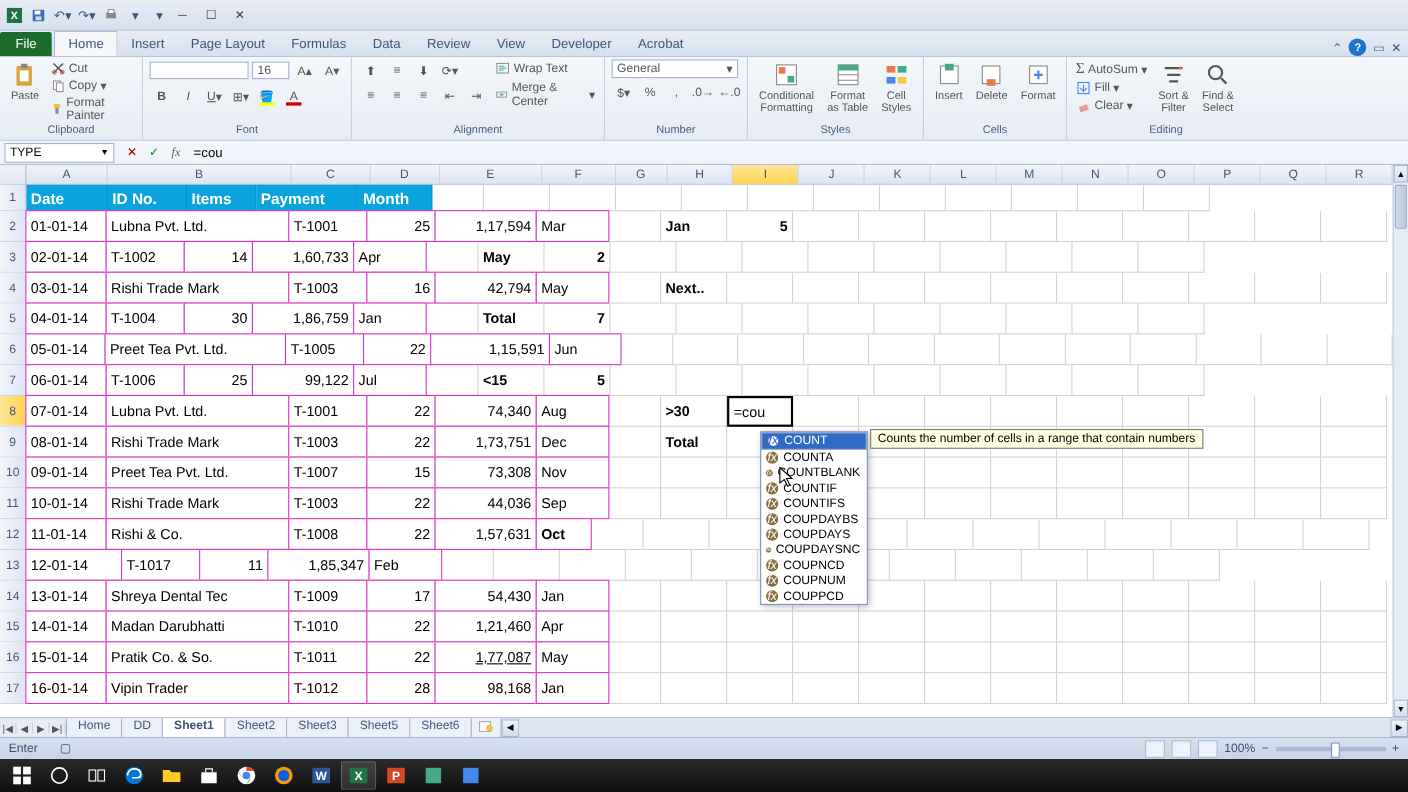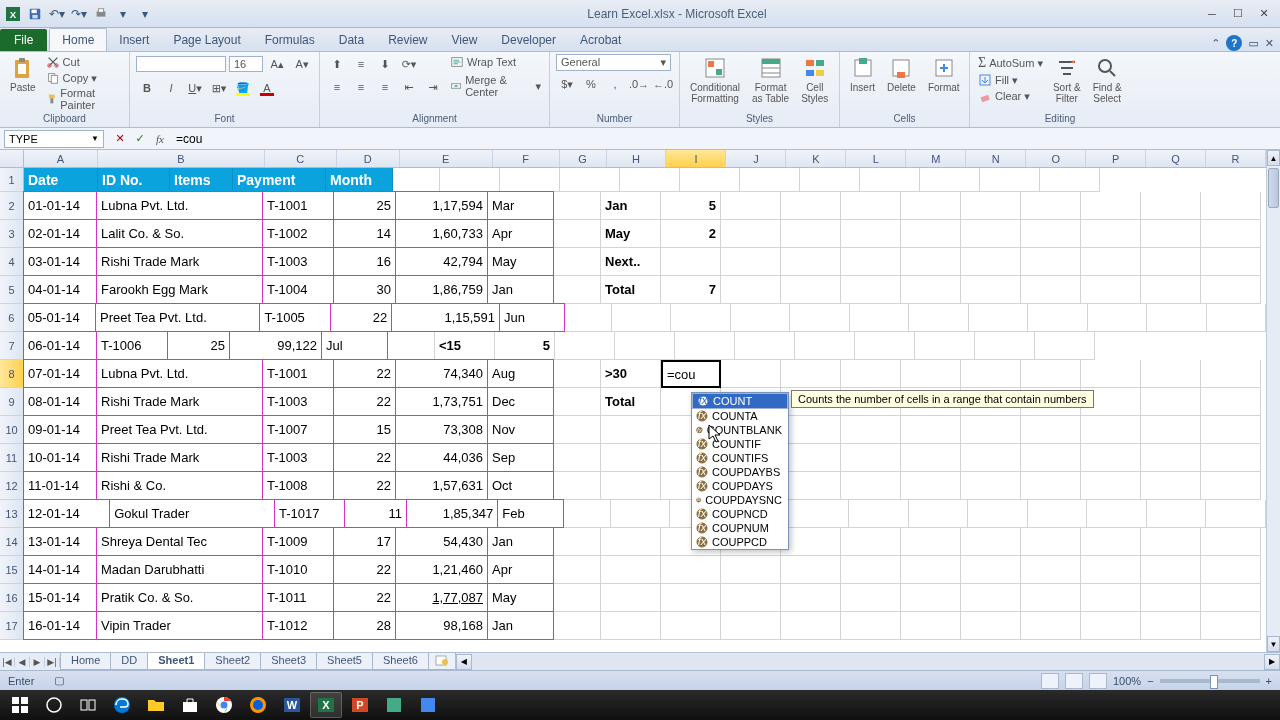--- a/index.html
+++ b/index.html
@@ -123,21 +123,20 @@
     <div class="qat-btn">↷▾</div>
     <div class="qat-btn">
         <svg viewBox="0 0 16 16">
           <rect x="3" y="5" width="10" height="6" fill="#888"></rect>
           <rect x="5" y="2" width="6" height="4" fill="#fff" stroke="#888"></rect>
         </svg>
       </div>
     <div class="qat-btn">▾</div>
     <div class="qat-btn">▾</div>
   </div>
-  <div class="title-text">Learn Excel.xlsx - Microsoft Excel</div>
   <div class="winctrl">
     <div class="winbtn">─</div>
     <div class="winbtn">☐</div>
     <div class="winbtn">✕</div>
   </div>
 </div>
 
 <div class="tabstrip">
   <div class="filetab">File</div>
   <div class="rtab active">Home</div>
@@ -436,21 +435,20 @@
         <div class="cell " style="width: 60px;"></div>
         <div class="cell " style="width: 60px;"></div>
         <div class="cell " style="width: 60px;"></div>
         <div class="cell " style="width: 60px;"></div>
         <div class="cell " style="width: 60px;"></div>
         <div class="cell " style="width: 60px;"></div>
       </div>
       <div class="row">
         <div class="rh">3</div>
         <div class="cell tblcell" style="width: 74px;">02-01-14</div>
-        <div class="cell tblcell" style="width: 167px;">Lalit Co. &amp; So.</div>
         <div class="cell tblcell" style="width: 72px;">T-1002</div>
         <div class="cell tblcell num" style="width: 63px;">14</div>
         <div class="cell tblcell num" style="width: 93px;">1,60,733</div>
         <div class="cell tblcell" style="width: 67px;">Apr</div>
         <div class="cell " style="width: 47px;"></div>
         <div class="cell bold" style="width: 60px;">May</div>
         <div class="cell num bold" style="width: 60px;">2</div>
         <div class="cell " style="width: 60px;"></div>
         <div class="cell " style="width: 60px;"></div>
         <div class="cell " style="width: 60px;"></div>
@@ -478,21 +476,20 @@
         <div class="cell " style="width: 60px;"></div>
         <div class="cell " style="width: 60px;"></div>
         <div class="cell " style="width: 60px;"></div>
         <div class="cell " style="width: 60px;"></div>
         <div class="cell " style="width: 60px;"></div>
         <div class="cell " style="width: 60px;"></div>
       </div>
       <div class="row">
         <div class="rh">5</div>
         <div class="cell tblcell" style="width: 74px;">04-01-14</div>
-        <div class="cell tblcell" style="width: 167px;">Farookh Egg Mark</div>
         <div class="cell tblcell" style="width: 72px;">T-1004</div>
         <div class="cell tblcell num" style="width: 63px;">30</div>
         <div class="cell tblcell num" style="width: 93px;">1,86,759</div>
         <div class="cell tblcell" style="width: 67px;">Jan</div>
         <div class="cell " style="width: 47px;"></div>
         <div class="cell bold" style="width: 60px;">Total</div>
         <div class="cell num bold" style="width: 60px;">7</div>
         <div class="cell " style="width: 60px;"></div>
         <div class="cell " style="width: 60px;"></div>
         <div class="cell " style="width: 60px;"></div>
@@ -628,38 +625,37 @@
         <div class="cell " style="width: 60px;"></div>
         <div class="cell " style="width: 60px;"></div>
       </div>
       <div class="row">
         <div class="rh">12</div>
         <div class="cell tblcell" style="width: 74px;">11-01-14</div>
         <div class="cell tblcell" style="width: 167px;">Rishi &amp; Co.</div>
         <div class="cell tblcell" style="width: 72px;">T-1008</div>
         <div class="cell tblcell num" style="width: 63px;">22</div>
         <div class="cell tblcell num" style="width: 93px;">1,57,631</div>
-        <div class="cell tblcell" style="width: 67px;">Oct</div>
+        <div class="cell tblcell" style="width: 51px; font-weight: bold;">Oct</div>
         <div class="cell " style="width: 47px;"></div>
         <div class="cell " style="width: 60px;"></div>
         <div class="cell " style="width: 60px;"></div>
         <div class="cell " style="width: 60px;"></div>
         <div class="cell " style="width: 60px;"></div>
         <div class="cell " style="width: 60px;"></div>
         <div class="cell " style="width: 60px;"></div>
         <div class="cell " style="width: 60px;"></div>
         <div class="cell " style="width: 60px;"></div>
         <div class="cell " style="width: 60px;"></div>
         <div class="cell " style="width: 60px;"></div>
         <div class="cell " style="width: 60px;"></div>
       </div>
       <div class="row">
         <div class="rh">13</div>
         <div class="cell tblcell" style="width: 88px;">12-01-14</div>
-        <div class="cell tblcell" style="width: 167px;">Gokul Trader</div>
         <div class="cell tblcell" style="width: 72px;">T-1017</div>
         <div class="cell tblcell num" style="width: 63px;">11</div>
         <div class="cell tblcell num" style="width: 93px;">1,85,347</div>
         <div class="cell tblcell" style="width: 67px;">Feb</div>
         <div class="cell " style="width: 47px;"></div>
         <div class="cell " style="width: 60px;"></div>
         <div class="cell " style="width: 60px;"></div>
         <div class="cell " style="width: 60px;"></div>
         <div class="cell " style="width: 60px;"></div>
         <div class="cell " style="width: 60px;"></div>

